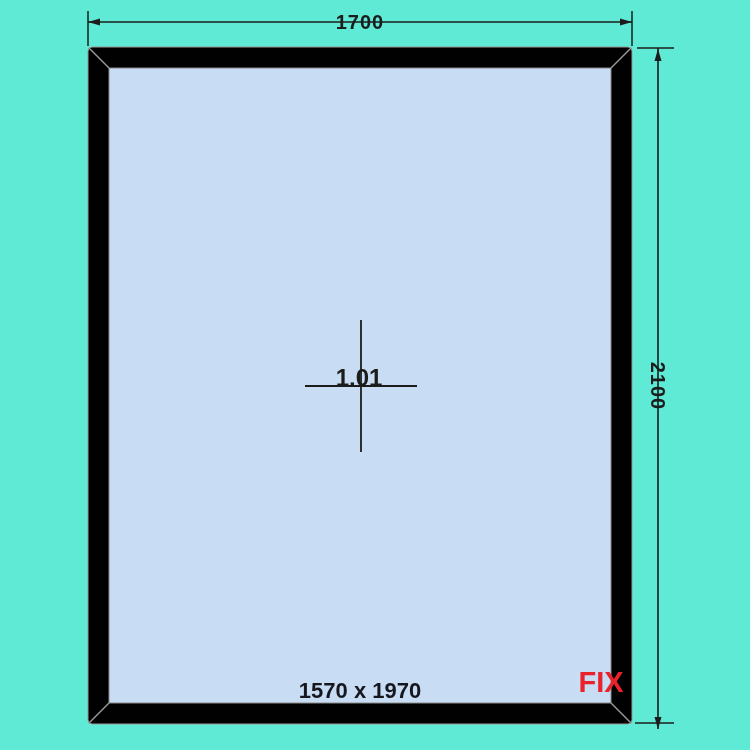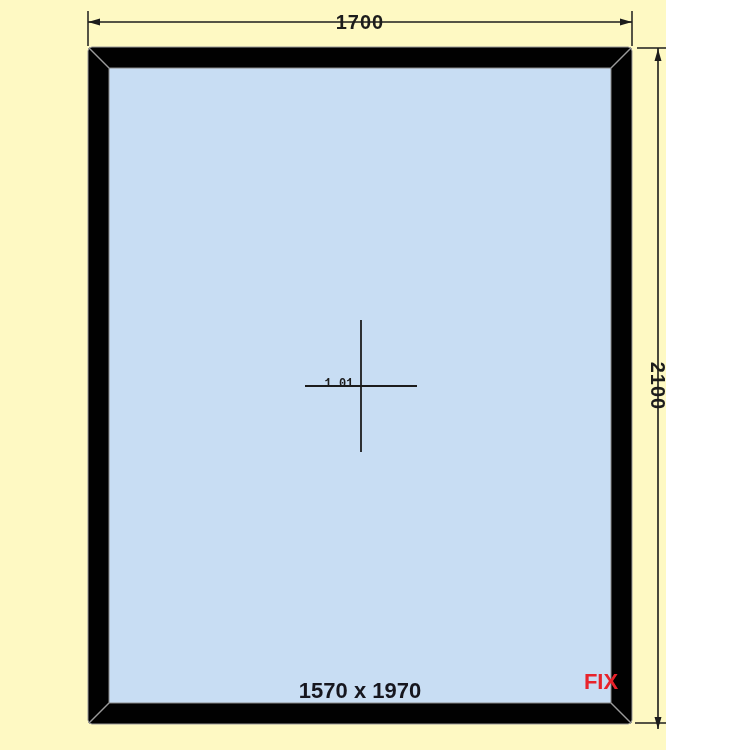--- a/index.html
+++ b/index.html
@@ -3,23 +3,23 @@
 <meta charset="utf-8">
 <style>
   html, body {
     margin: 0;
     padding: 0;
     background: #ffffff;
     font-family: "Liberation Sans", sans-serif;
   }
   .canvas {
     position: relative;
-    width: 666px;
+    width: 750px;
     height: 750px;
-    background: #fef9c3;
+    background: #5eead4;
     overflow: hidden;
   }
   svg.draw {
     position: absolute;
     left: 0;
     top: 0;
   }
   .lbl {
     position: absolute;
     font-weight: bold;
@@ -35,38 +35,37 @@
     letter-spacing: 1px;
   }
   .lbl-height {
     left: 658px;
     top: 386px;
     transform: translate(-50%, -50%) rotate(90deg);
     font-size: 20px;
     letter-spacing: 1px;
   }
   .lbl-position {
-    left: 339px;
+    left: 359px;
     top: 390px;
     transform: translate(-50%, -100%);
-    font-size: 12px;
-    font-family: Liberation Mono, monospace;
+    font-size: 24px;
   }
   .lbl-size {
     left: 360px;
     top: 691px;
     transform: translate(-50%, -50%);
     font-size: 22px;
     color: #16161e;
   }
   .lbl-fix {
     left: 601px;
     top: 682px;
     transform: translate(-50%, -50%);
-    font-size: 22px;
+    font-size: 29px;
     color: #e8232b;
   }
 </style>
 </head>
 <body>
 
 <div class="canvas">
 
   <svg class="draw" width="750" height="750" viewBox="0 0 750 750">
 

